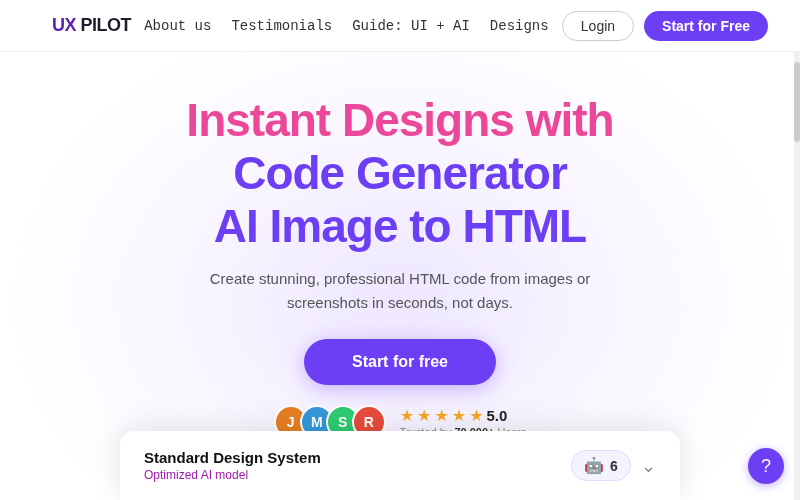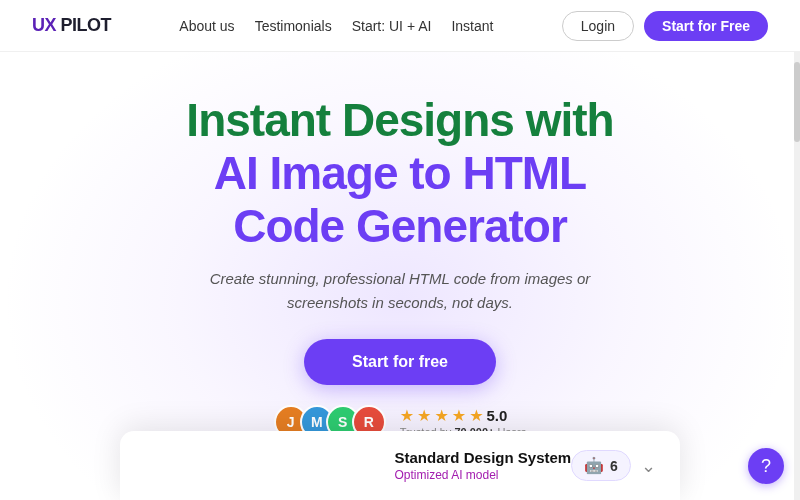--- a/index.html
+++ b/index.html
@@ -35,27 +35,28 @@
       border-bottom: 1px solid rgba(0,0,0,0.06);
     }
 
     .nav-logo {
       font-weight: 800;
       font-size: 18px;
       color: #5b21b6;
       letter-spacing: -0.5px;
     }
 
-    .nav-logo span.ux { color: #5b21b6; }
+    .nav-logo span.ux { color: #5b21b6; margin-left: 20px; }
     .nav-logo span.pilot { color: #1e1e2e; }
 
     .nav-links {
       display: flex;
       gap: 20px;
       align-items: center;
+      font-family: Liberation Mono, monospace;
     }
 
     .nav-link {
       font-size: 14px;
       color: #333;
       text-decoration: none;
       cursor: pointer;
     }
 
     .nav-actions {
@@ -92,40 +93,39 @@
       display: flex;
       flex-direction: column;
       align-items: center;
       text-align: center;
       padding-top: 42px;
     }
 
     .hero-title-black {
       font-size: 46px;
       font-weight: 800;
-      color: #15803d;
+      color: #ec4899;
       line-height: 1.15;
       letter-spacing: -1px;
     }
 
     .hero-title-purple {
       font-size: 46px;
       font-weight: 800;
       color: #6c3ef4;
       line-height: 1.15;
       letter-spacing: -1px;
     }
 
     .hero-subtitle {
       margin-top: 14px;
       font-size: 15px;
       color: #555;
       line-height: 1.6;
       max-width: 420px;
-      font-style: italic;
     }
 
     .btn-hero {
       margin-top: 24px;
       background: #6c3ef4;
       color: #fff;
       border: none;
       border-radius: 30px;
       padding: 14px 48px;
       font-size: 16px;
@@ -212,21 +212,21 @@
       z-index: 5;
     }
 
     .bottom-card {
       background: #fff;
       border-radius: 14px 14px 0 0;
       box-shadow: 0 -4px 30px rgba(0,0,0,0.10);
       padding: 18px 24px;
       display: flex;
       align-items: center;
-      justify-content: flex-end;
+      justify-content: space-between;
     }
 
     .card-left {}
 
     .card-title {
       font-size: 15px;
       font-weight: 700;
       color: #111;
     }
 
@@ -311,35 +311,35 @@
 <div class="bg-gradient"></div>
 
 <nav>
   <div class="nav-logo">
     <span class="ux">UX</span><span class="pilot"> PILOT</span>
   </div>
 
   <div class="nav-links">
     <a class="nav-link">About us</a>
     <a class="nav-link">Testimonials</a>
-    <a class="nav-link">Start: UI + AI</a>
-    <a class="nav-link">Instant</a>
+    <a class="nav-link">Guide: UI + AI</a>
+    <a class="nav-link">Designs</a>
   </div>
 
   <div class="nav-actions">
     <button class="btn-login">Login</button>
     <button class="btn-start">Start for Free</button>
   </div>
 </nav>
 
 <div class="hero">
   <div>
     <div class="hero-title-black">Instant Designs with</div>
+    <div class="hero-title-purple">Code Generator</div>
     <div class="hero-title-purple">AI Image to HTML</div>
-    <div class="hero-title-purple">Code Generator</div>
   </div>
   <p class="hero-subtitle">Create stunning, professional HTML code from images or screenshots in seconds, not days.</p>
   <button class="btn-hero">Start for free</button>
 
   <div class="trust-row">
     <div class="avatars">
       <div class="avatar-circle av1">J</div>
       <div class="avatar-circle av2">M</div>
       <div class="avatar-circle av3">S</div>
       <div class="avatar-circle av4">R</div>

